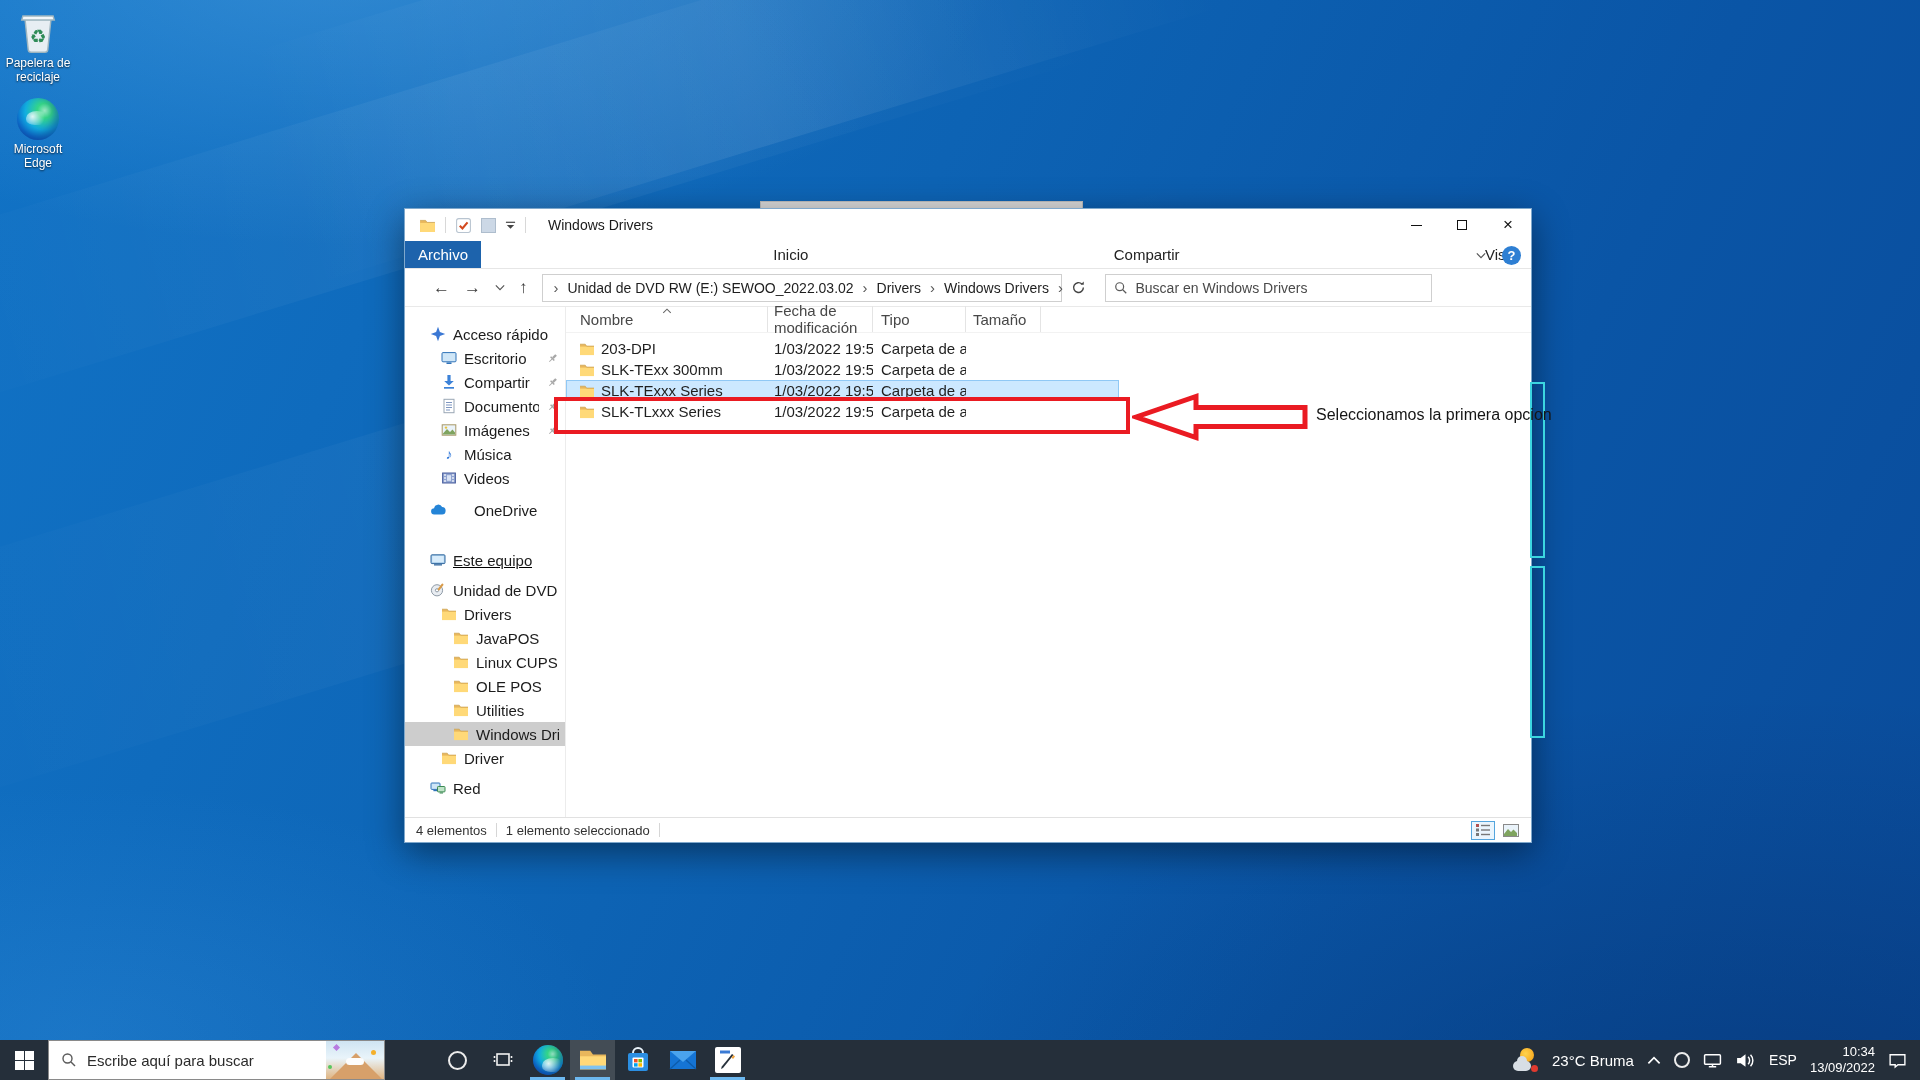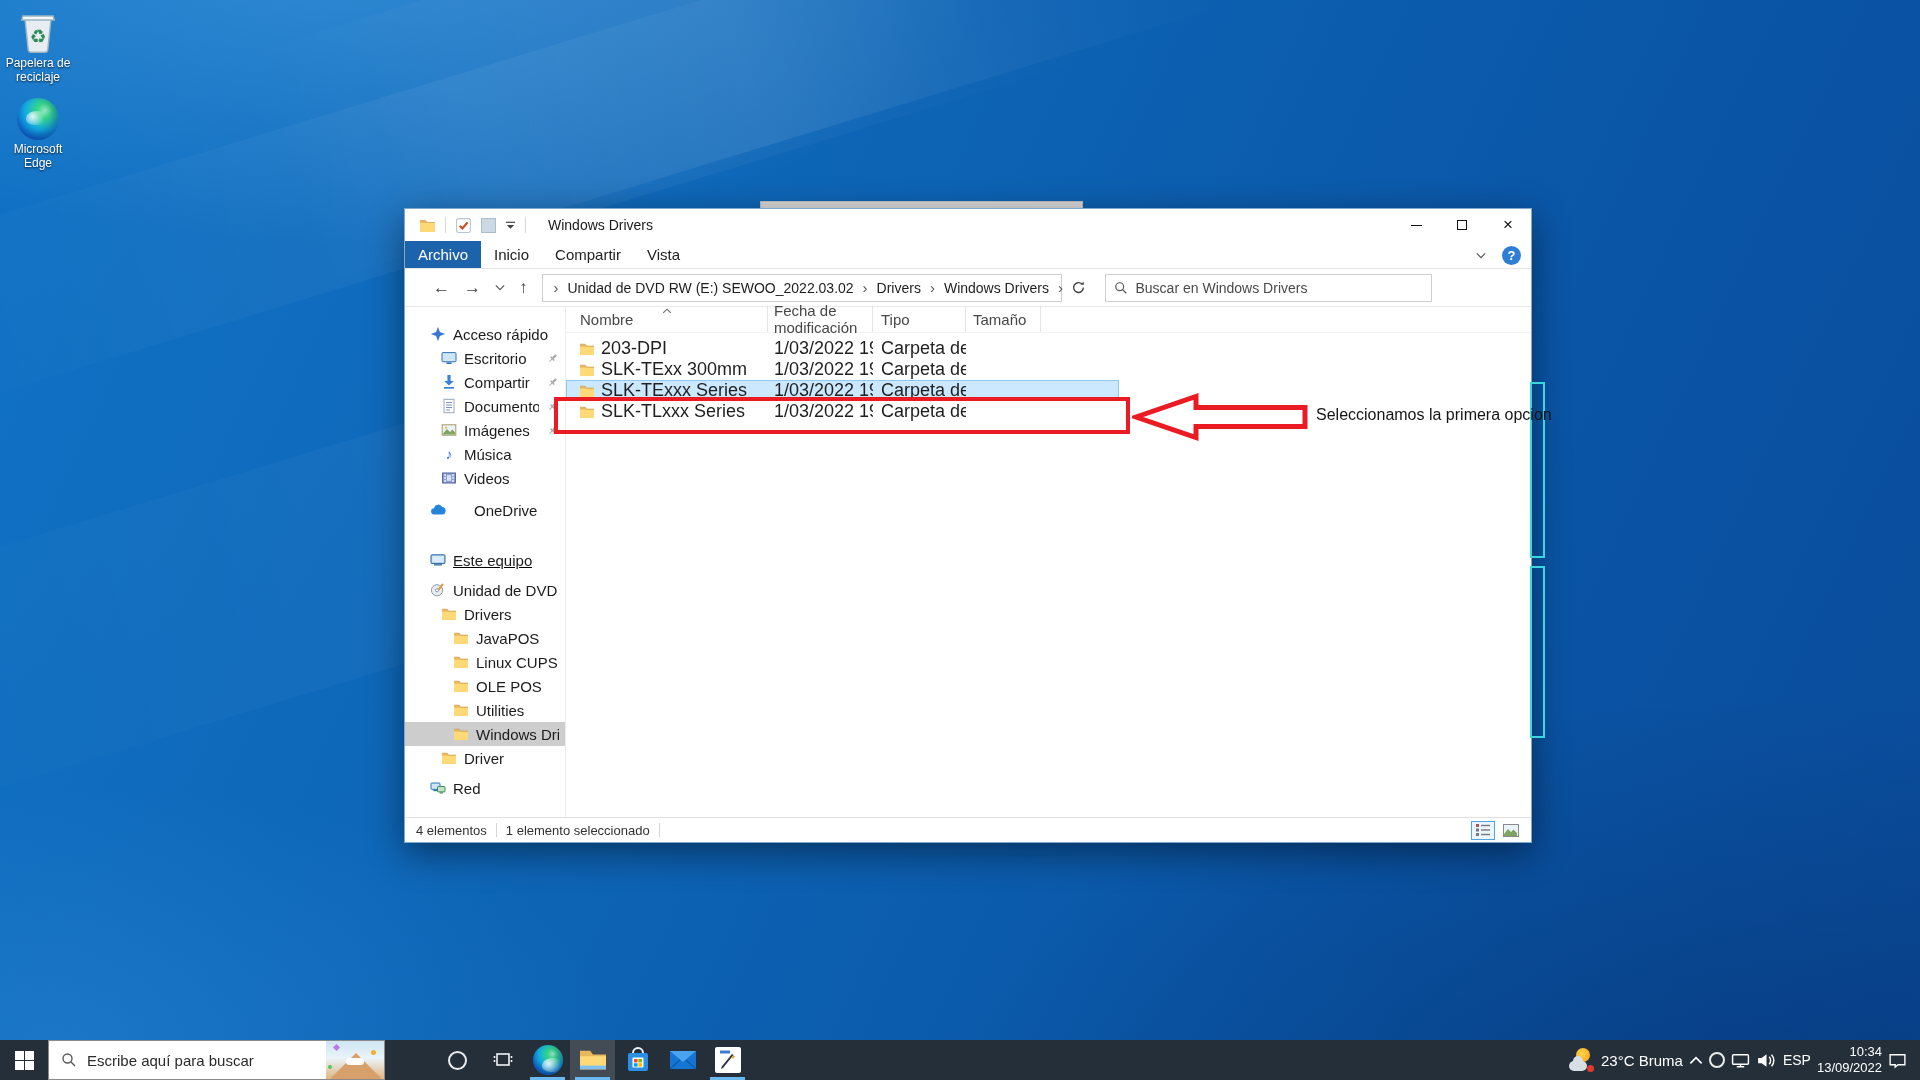--- a/index.html
+++ b/index.html
@@ -39,21 +39,21 @@
   .qat{ display:flex; align-items:center; gap:9px; }
   .qat-sep{ width:1px; height:16px; background:#d8d8d8; }
   .ico16{ width:17px; height:17px; display:block; }
   .win-title{ font-size:14px; color:#1a1a1a; margin-left:22px; white-space:nowrap; }
   .win-controls{ margin-left:auto; display:flex; height:32px; }
   .wc{ width:46px; height:32px; display:flex; align-items:center; justify-content:center; color:#111; font-size:15px; }
   .wc .maxbox{ width:10px; height:10px; border:1px solid #111; }
   .wc .minbar{ width:11px; height:1px; background:#111; }
   .wc.close{ font-size:17px; }
 
-  .tabsrow{ height:28px; display:flex; align-items:stretch; border-bottom:1px solid #e6e6e6; background:#fff; position:relative; }
+  .tabsrow{ height:28px; display:flex; align-items:stretch; border-bottom:1px solid #e6e6e6; background:#fff; position:relative;justify-content:space-between; }
   .rtab{ padding:0 13px; display:flex; align-items:center; font-size:15px; color:#222; }
   .rtab.active{ background:#1d63ac; color:#fff; }
   .tabsrow-right{ position:absolute; right:10px; top:0; height:28px; display:flex; align-items:center; gap:16px; }
   .helpdot{ width:19px; height:19px; border-radius:50%; background:#2e7fd3; color:#fff; font-size:13px; font-weight:bold; display:flex; align-items:center; justify-content:center; }
 
   .addressrow{ height:38px; display:flex; align-items:center; padding-left:28px; border-bottom:1px solid #e9e9e9; background:#fff; }
   .navarrows{ display:flex; align-items:center; gap:14px; margin-right:14px; }
   .arrowglyph{ font-size:17px; color:#3c3c3c; line-height:1; }
   .chev-svg{ width:10px; height:7px; }
   .crumbbox{ width:520px; height:28px; border:1px solid #cfcfcf; display:flex; align-items:center; padding:0 4px 0 6px; gap:2px; }
@@ -90,21 +90,21 @@
   .colh.c-size{ width:75px;  padding-left:7px; }
   .sortcaret{ position:absolute; left:95px; top:1px; width:12px; height:6px; }
 
   .grouphdr{ height:22px; margin-top:2px; display:flex; align-items:center; gap:6px; padding-left:5px; }
   .grouphdr .gtext{ font-size:15px; color:#1f55a4; white-space:nowrap; }
   .grouphdr .gline{ flex:1; height:1px; background:#e0e0e0; margin:0 14px 0 8px; }
 
   .rows{ margin-top:5px; }
   .frow{ width:553px; height:21px; display:flex; align-items:center; }
   .frow.selected{ background:#cce8ff; box-shadow:inset 0 0 0 1px #90c8f5; }
-  .fcell{ font-size:18px; color:#1f1f1f; white-space:nowrap; overflow:hidden; }
+  .fcell{ font-size:15px; color:#1f1f1f; white-space:nowrap; overflow:hidden; }
   .fc-name{ width:202px; display:flex; align-items:center; gap:6px; padding-left:13px; }
   .fc-date{ width:105px; padding-left:6px; }
   .fc-type{ width:93px; padding-left:8px; }
   .fc-size{ width:75px; padding-left:7px; }
   .fico{ width:16px; height:16px; flex:0 0 16px; }
 
   .statusbar{ height:25px; border-top:1px solid #e1e1e1; display:flex; align-items:center; padding:0 8px 0 11px; font-size:13px; color:#323232; }
   .st-sep{ width:1px; height:14px; background:#d6d6d6; margin:0 9px; }
   .viewtoggles{ margin-left:auto; display:flex; gap:4px; }
   .vbtn{ width:24px; height:19px; display:flex; align-items:center; justify-content:center; border:1px solid transparent; }
@@ -127,21 +127,21 @@
   .sh-art{ position:absolute; right:0; top:0; width:58px; height:100%; background:linear-gradient(180deg,#cfe4f2 0%,#e9f4fa 45%,#e0b582 100%); }
   .sh-art .mtn{ position:absolute; bottom:0; left:4px; width:0; height:0; border-left:26px solid transparent; border-right:26px solid transparent; border-bottom:26px solid #d7a06a; }
   .sh-art .cap{ position:absolute; bottom:14px; left:20px; width:18px; height:7px; background:#fdfdfd; border-radius:4px; }
   .sh-art .s1{ position:absolute; top:4px; left:8px; width:5px; height:5px; background:#b77ae0; transform:rotate(45deg); }
   .sh-art .s2{ position:absolute; top:9px; right:8px; width:5px; height:5px; border-radius:50%; background:#f4b02c; }
   .sh-art .s3{ position:absolute; bottom:10px; left:2px; width:4px; height:4px; border-radius:50%; background:#58c65e; }
   .tb-icons{ display:flex; margin-left:50px; }
   .tb-btn{ width:45px; display:flex; align-items:center; justify-content:center; position:relative; }
   .tb-btn.running::after{ content:""; position:absolute; bottom:0; left:5px; right:5px; height:3px; background:#6cb8f0; }
   .tb-btn.activeapp{ background:rgba(255,255,255,.14); }
-  .tb-tray{ margin-left:auto; display:flex; align-items:center; gap:6px; padding-right:13px; }
+  .tb-tray{ margin-left:auto; display:flex; align-items:center; gap:13px; padding-right:13px; }
   .tray-txt{ color:#fff; font-size:15px; }
   .clockblk{ color:#fff; font-size:13px; text-align:right; line-height:1.25; }
   .weather-ico{ position:relative; width:26px; height:24px; }
   .weather-ico .sun{ position:absolute; left:7px; top:0; width:14px; height:14px; border-radius:50%; background:radial-gradient(circle at 40% 40%, #ffd34d, #f59d12); }
   .weather-ico .cld{ position:absolute; left:0; bottom:1px; width:18px; height:10px; border-radius:8px; background:#d7dee4; }
   .weather-ico .cld::before{ content:""; position:absolute; left:4px; top:-5px; width:10px; height:10px; border-radius:50%; background:#d7dee4; }
   .weather-ico .dot{ position:absolute; right:1px; bottom:0; width:7px; height:7px; border-radius:50%; background:#e03a2f; }
   .ring{ width:19px; height:19px; border:2.5px solid #ececec; border-radius:50%; }
   .tico{ width:19px; height:19px; }
 

